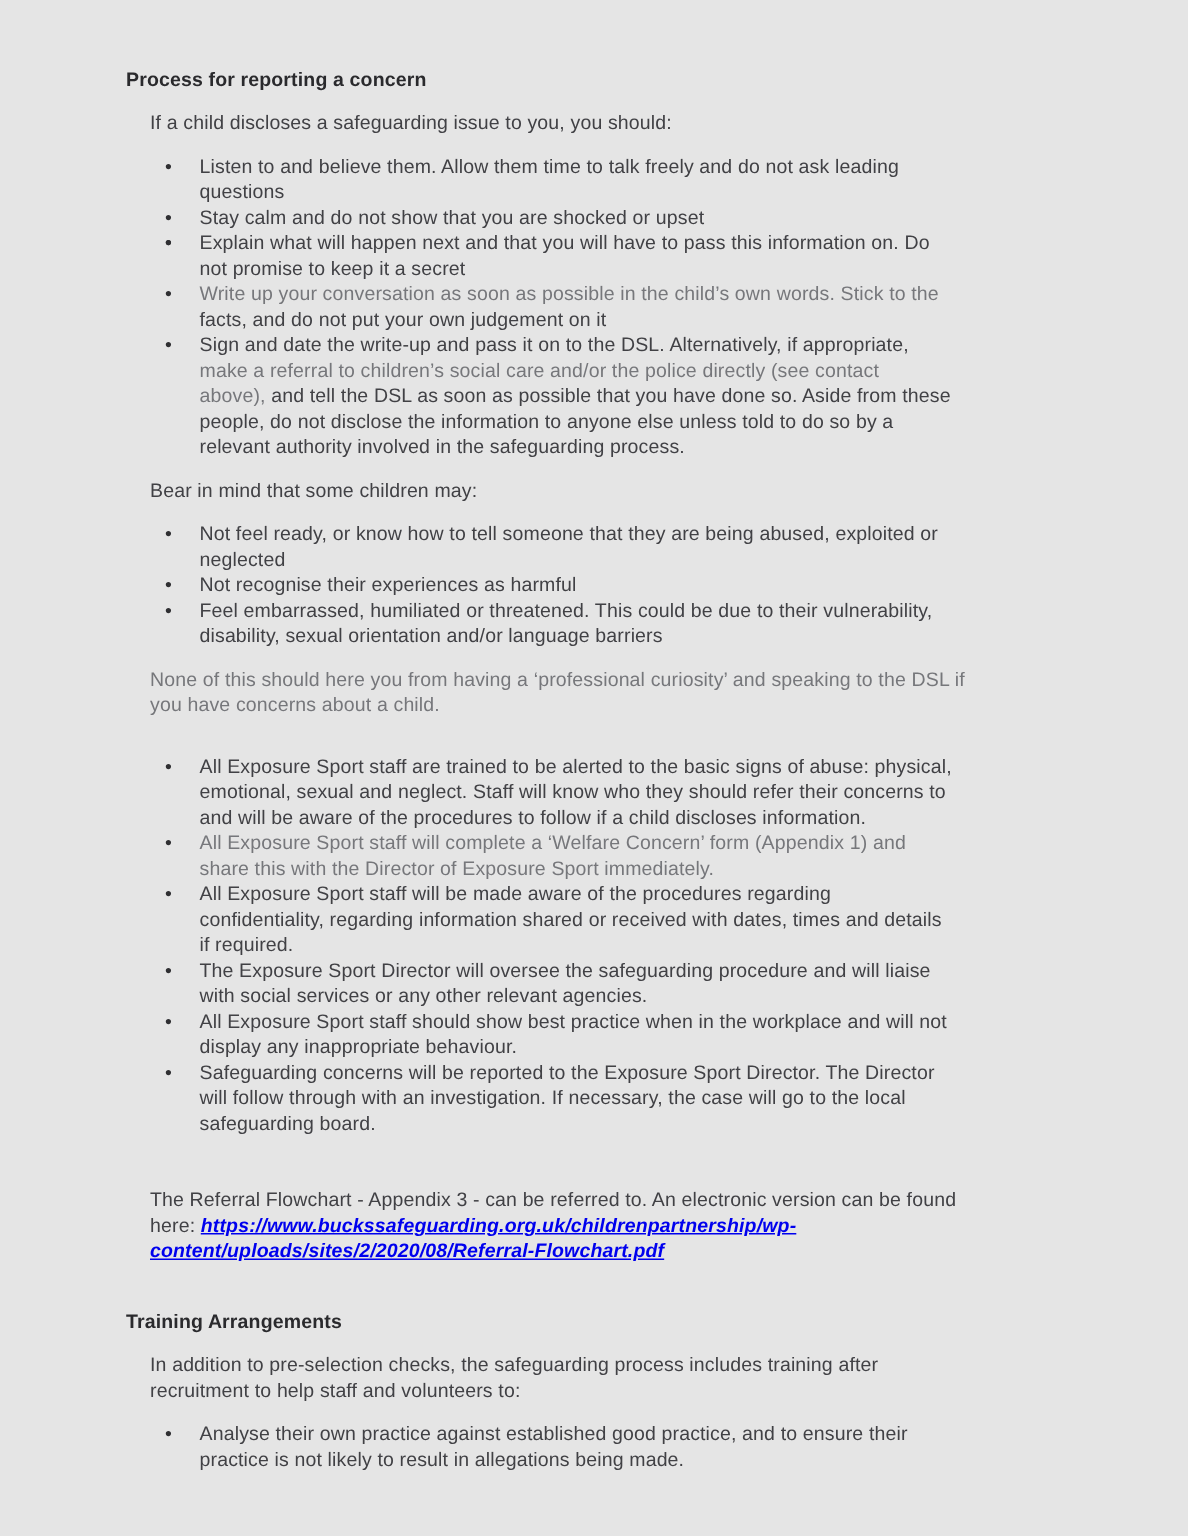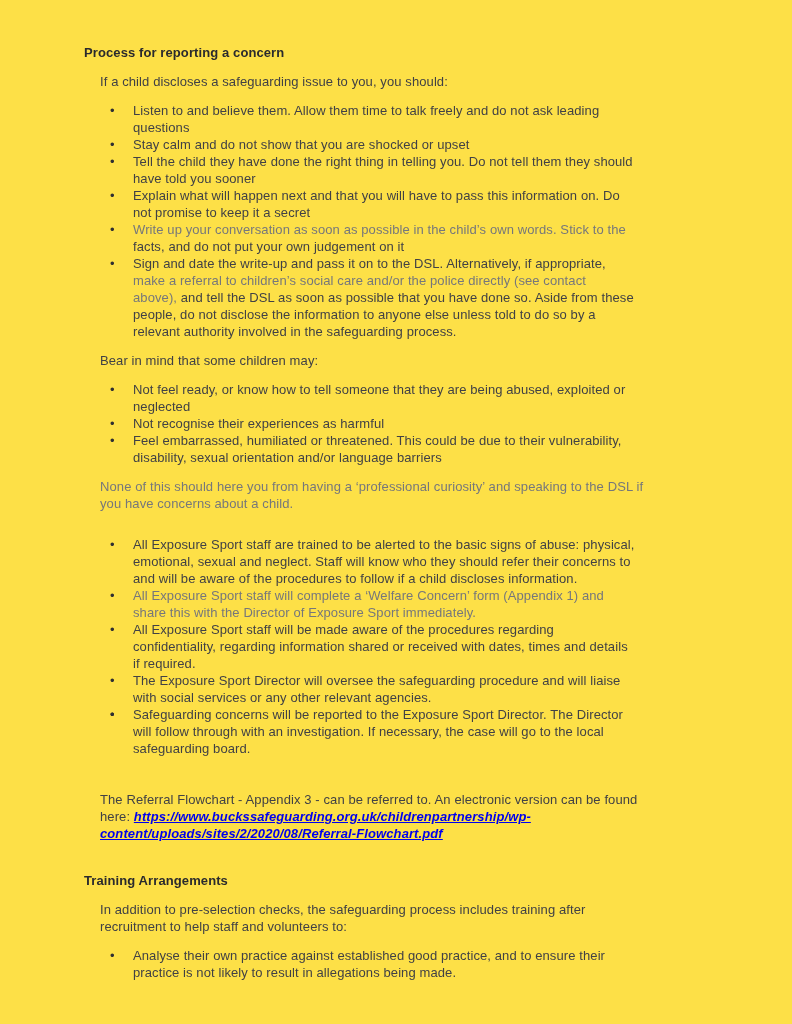--- a/index.html
+++ b/index.html
@@ -7,21 +7,21 @@
     padding: 0;
     background: #ffffff;
   }
   .page {
     position: relative;
     width: 792px;
     height: 1024px;
     box-sizing: border-box;
     padding: 44px 80px 0 84px;
     overflow: hidden;
-    background: #fde047;
+    background: #e5e5e5;
     font-family: "Liberation Sans", sans-serif;
     font-size: 13px;
     line-height: 17px;
     letter-spacing: 0.1px;
     color: #414145;
   }
   .doc-heading {
     font-weight: 700;
     color: #2a2a2d;
     margin: 12px 0;
@@ -67,22 +67,21 @@
 <div class="page">
 
   <div class="doc-heading first">Process for reporting a concern</div>
 
   <p class="body-par">If a child discloses a safeguarding issue to you, you should:</p>
 
   <ul class="blist">
       <li><span class="blt">•</span><span class="li-text"><span>Listen to and believe them. Allow them time to talk freely and do not ask leading
 questions</span></span></li>
       <li><span class="blt">•</span><span class="li-text"><span>Stay calm and do not show that you are shocked or upset</span></span></li>
-      <li><span class="blt">•</span><span class="li-text"><span>Tell the child they have done the right thing in telling you. Do not tell them they should
-have told you sooner</span></span></li>
+      <li><span class="blt">•</span></li>
       <li><span class="blt">•</span><span class="li-text"><span>Explain what will happen next and that you will have to pass this information on. Do
 not promise to keep it a secret</span></span></li>
       <li><span class="blt">•</span><span class="li-text"><span class="grey">Write up your conversation as soon as possible in the child’s own words. Stick to the
 </span><span>facts, and do not put your own judgement on it</span></span></li>
       <li><span class="blt">•</span><span class="li-text"><span>Sign and date the write-up and pass it on to the DSL. Alternatively, if appropriate,
 </span><span class="grey">make a referral to children’s social care and/or the police directly (see contact
 above),</span><span> and tell the DSL as soon as possible that you have done so. Aside from these
 people, do not disclose the information to anyone else unless told to do so by a
 relevant authority involved in the safeguarding process.</span></span></li>
     </ul>
@@ -104,21 +103,22 @@
       <li><span class="blt">•</span><span class="li-text"><span>All Exposure Sport staff are trained to be alerted to the basic signs of abuse: physical,
 emotional, sexual and neglect. Staff will know who they should refer their concerns to
 and will be aware of the procedures to follow if a child discloses information.</span></span></li>
       <li><span class="blt">•</span><span class="li-text"><span class="grey">All Exposure Sport staff will complete a ‘Welfare Concern’ form (Appendix 1) and
 share this with the Director of Exposure Sport immediately.</span></span></li>
       <li><span class="blt">•</span><span class="li-text"><span>All Exposure Sport staff will be made aware of the procedures regarding
 confidentiality, regarding information shared or received with dates, times and details
 if required.</span></span></li>
       <li><span class="blt">•</span><span class="li-text"><span>The Exposure Sport Director will oversee the safeguarding procedure and will liaise
 with social services or any other relevant agencies.</span></span></li>
-      <li><span class="blt">•</span></li>
+      <li><span class="blt">•</span><span class="li-text"><span>All Exposure Sport staff should show best practice when in the workplace and will not
+display any inappropriate behaviour.</span></span></li>
       <li><span class="blt">•</span><span class="li-text"><span>Safeguarding concerns will be reported to the Exposure Sport Director. The Director
 will follow through with an investigation. If necessary, the case will go to the local
 safeguarding board.</span></span></li>
     </ul>
 
   <p class="body-par mt-referral"><span>The Referral Flowchart - Appendix 3 - can be referred to. An electronic version can be found
 here: </span><a class="doclink" href="#">https://www.buckssafeguarding.org.uk/childrenpartnership/wp-
 content/uploads/sites/2/2020/08/Referral-Flowchart.pdf</a></p>
 
   <div class="doc-heading mt-training">Training Arrangements</div>

